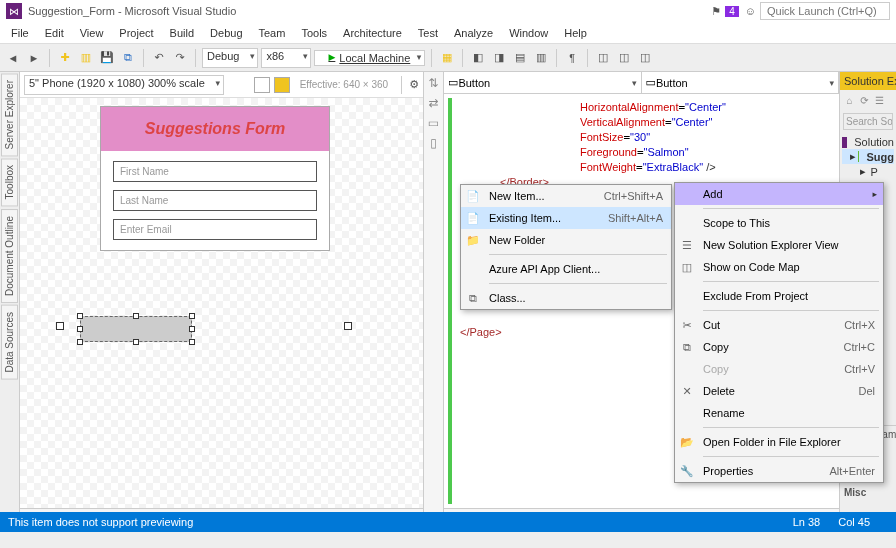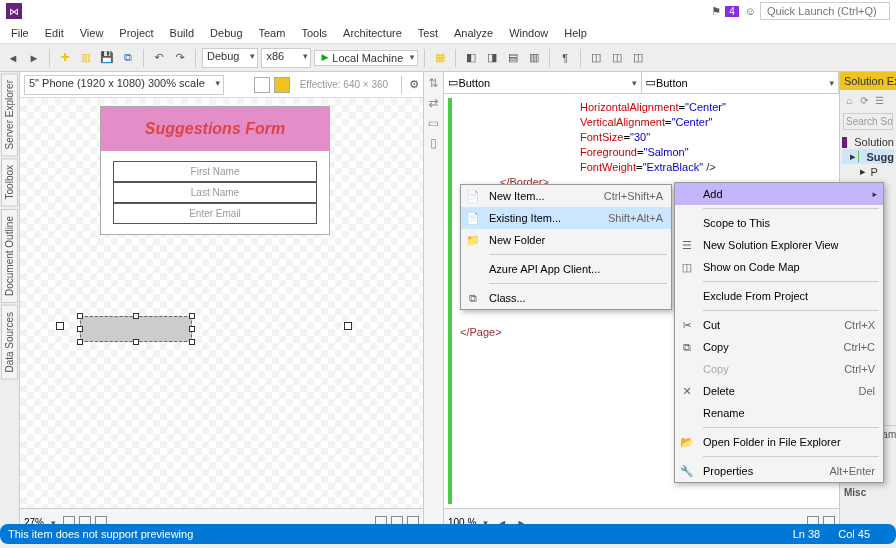--- a/index.html
+++ b/index.html
@@ -17,21 +17,21 @@
 
 .menubar { height: 22px; background: #fff; display: flex; align-items: center; padding: 0 4px; gap: 2px; border-bottom: 1px solid #ddd;}
 .menubar span { padding: 2px 7px; color: #333; }
 
 
 .toolbar { height: 28px; background: #eee; display: flex; align-items: center; padding: 0 4px; gap: 3px; border-bottom: 1px solid #ccc;}
 .tbtn { width: 18px; height: 18px; display:flex; align-items:center; justify-content:center; color:#555; }
 .tsep { width:1px; height:18px; background:#ccc; margin:0 3px;}
 .combo { border:1px solid #ccc; background:#fff; padding:1px 18px 1px 4px; height:20px; position:relative; color:#333;}
 .combo::after{content:"▾"; position:absolute; right:3px; top:2px; font-size:9px; color:#555;}
-.playbtn { display:flex; align-items:flex-start; gap:4px; border:1px solid #ccc; background:#fff; padding:1px 14px 1px 6px; color:#333; position:relative;}
+.playbtn { display:flex; align-items:flex-start; gap:4px; border:1px solid #ccc; background:#fff; padding:1px 14px 1px 13px; color:#333; position:relative;text-decoration:underline;}
 .playbtn::before{content:"▶"; color:#0a0; font-size:9px;}
 .playbtn::after{content:"▾"; position:absolute; right:3px; font-size:9px; color:#555;}
 
 
 .mainrow { display:flex; height: calc(100% - 22px - 22px - 28px - 20px); }
 
 
 .ltabs { width:20px; background:#eee; display:flex; flex-direction:column; border-right:1px solid #ccc;}
 .vtab { writing-mode: vertical-rl; transform: rotate(180deg); background:#f5f5f5; border:1px solid #ccc; margin:1px; padding:6px 2px; font-size:10px; color:#555; text-align:center;}
 
@@ -47,21 +47,21 @@
 .designbar { height:26px; display:flex; align-items:center; padding:0 4px; gap:4px; border-bottom:1px solid #ddd;}
 .designbar .combo{flex:0 0 auto; width:200px;}
 .iconsq{width:16px;height:16px;border:1px solid #aaa;display:inline-block;}
 .iconsq.filled{background:#f0c420;}
 .eff{color:#999; font-size:10px; margin:0 6px;}
 .gear{color:#555;}
 
 .canvas { flex:1; overflow:hidden; position:relative; background-image: linear-gradient(45deg,#f3f3f3 25%,transparent 25%,transparent 75%,#f3f3f3 75%),linear-gradient(45deg,#f3f3f3 25%,#fff 25%,#fff 75%,#f3f3f3 75%); background-size:14px 14px; background-position:0 0,7px 7px;}
 .phone { position:absolute; left:80px; top:8px; width:230px; background:#fff; border:1px solid #aaa;}
 .phonehdr{ height:44px; background:#e38ec8; color:#d44; display:flex; align-items:center; justify-content:center; font-weight:bold; font-size:16px; font-style:italic;}
-.phonebody{ padding:10px 12px; display:flex; flex-direction:column; gap:0;text-align:center;}
+.phonebody{ padding:10px 12px; display:flex; flex-direction:column; gap:8px;}
 .pinput{ border:1px solid #555; padding:4px 6px; font-size:10px; color:#999;}
 .selbtn{ position:absolute; left:60px; top:218px; width:112px; height:26px; background:#ccc; border:1px dashed #666;}
 .selbtn .h{position:absolute;width:6px;height:6px;background:#fff;border:1px solid #333;}
 .h.tl{left:-4px;top:-4px}.h.tr{right:-4px;top:-4px}.h.bl{left:-4px;bottom:-4px}.h.br{right:-4px;bottom:-4px}
 .h.ml{left:-4px;top:50%;margin-top:-3px}.h.mr{right:-4px;top:50%;margin-top:-3px}
 .h.mt{top:-4px;left:50%;margin-left:-3px}.h.mb{bottom:-4px;left:50%;margin-left:-3px}
 .farhandle{position:absolute;width:8px;height:8px;border:1px solid #333;background:#fff;top:224px;}
 
 .zoomrow{height:20px;border-top:1px solid #ccc;display:flex;align-items:flex-end;padding:0 4px;gap:4px;background:#f5f5f5;}
 .zoomrow .pct{font-size:10px;}
@@ -107,29 +107,30 @@
 .ctx .row .ar{position:absolute;right:6px;font-size:9px;color:#333;}
 .ctx .row.dis{color:#aaa;}
 .ctx .sep{height:1px;background:#ccc;margin:3px 4px 3px 28px;}
 .ctx .ic{position:absolute;left:5px;width:14px;height:14px;display:flex;align-items:center;justify-content:center;font-size:11px;color:#666;}
 
 .ctx1{left:460px;top:184px;width:212px;}
 .ctx1 .row.hl{background:#cde6ff;}
 .ctx2{left:674px;top:182px;width:210px;}
 
 
-.status{position:absolute;left:0;right:0;bottom:4px;height:20px;background:#0078d7;color:#fff;display:flex;align-items:center;padding:0 8px;font-size:11px;border-radius:8px;}
+.status{position:absolute;left:0;right:0;bottom:16px;height:20px;background:#0078d7;color:#fff;display:flex;align-items:center;padding:0 8px;font-size:11px;}
 .status .spacer{flex:1;}
 .status span{margin-right:18px;}
 </style>
 </head>
 <body>
 
 <div class="titlebar">
   <div class="vslogo">⋈</div>
+  <div class="title">Suggestion_Form - Microsoft Visual Studio</div>
   <div class="spacer"></div>
   <span class="flag">⚑</span>
   <span class="badge">4</span>
   <span class="flag">☺</span>
   <input class="ql" placeholder="Quick Launch (Ctrl+Q)" style="">
 </div>
 
 <div class="menubar">
   <span>File</span>
   <span>Edit</span>

